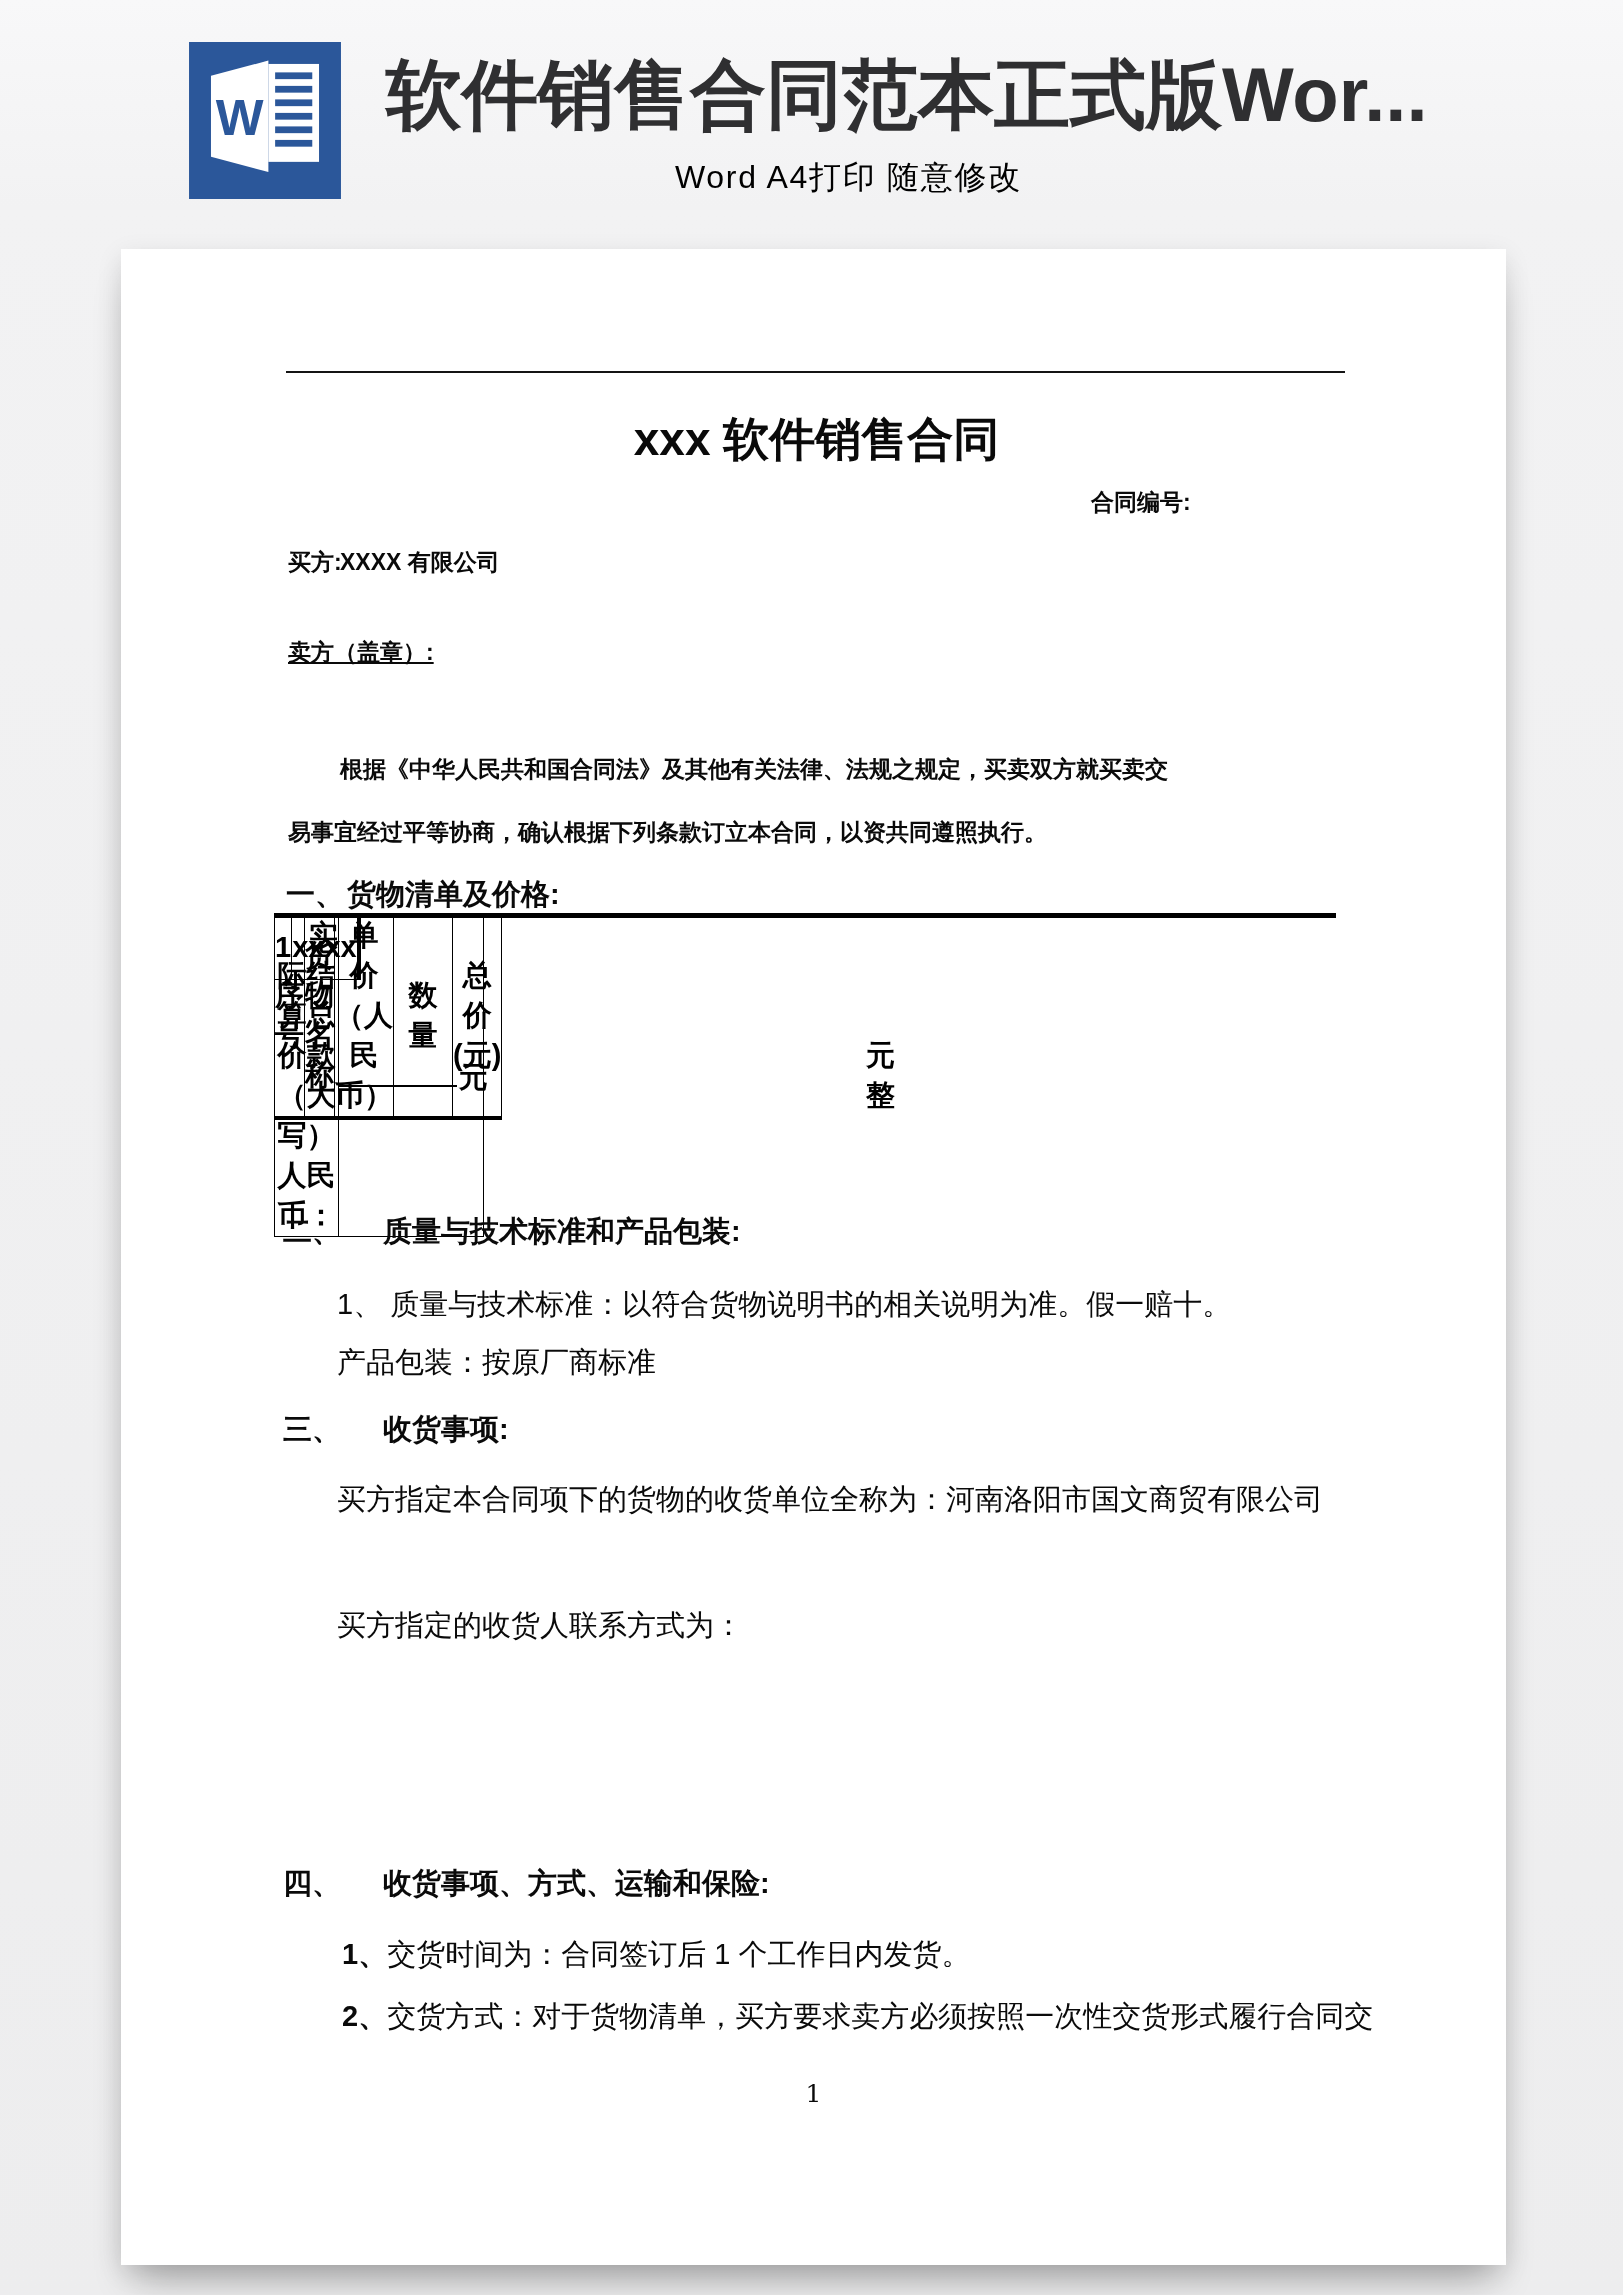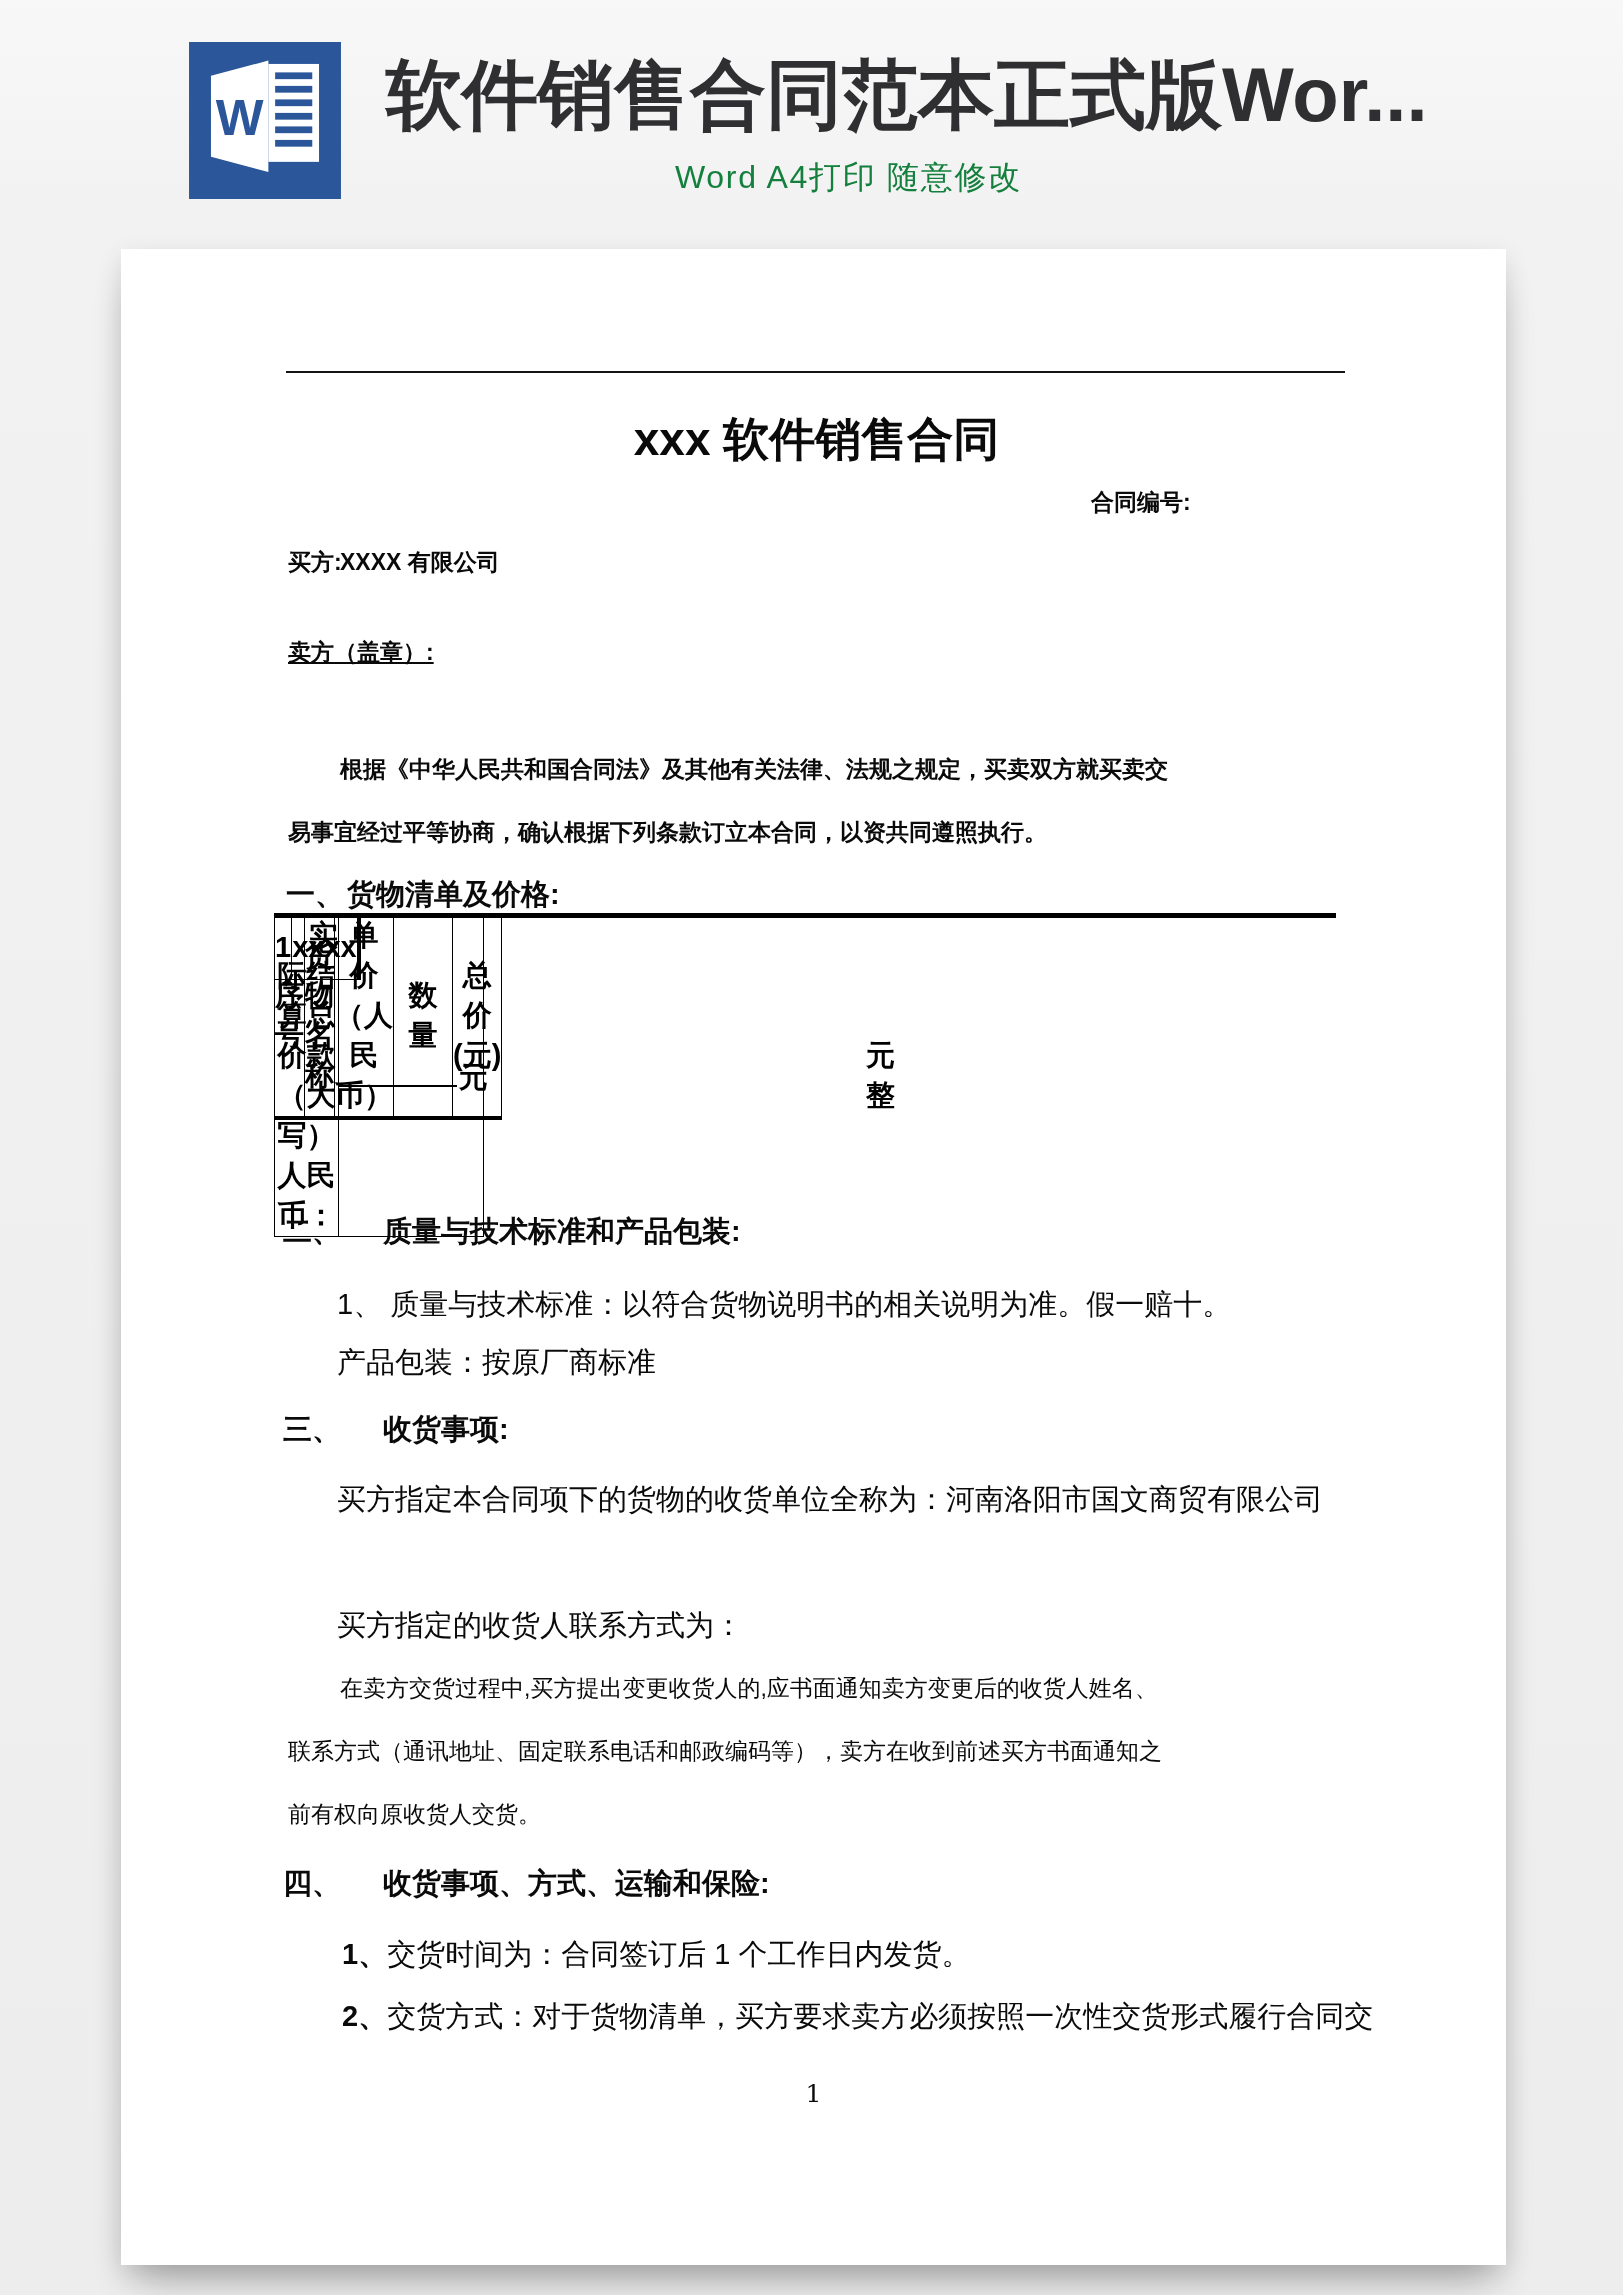--- a/index.html
+++ b/index.html
@@ -12,21 +12,21 @@
 
   
   .word-icon { position:absolute; left:189px; top:42px; width:152px; height:157px; }
   .file-title {
     position:absolute; left:386px; top:52px; width:1100px;
     font-size:76px; font-weight:700; color:#2f2f31; line-height:85px;
     letter-spacing:0px; white-space:nowrap;
   }
   .file-subtitle {
     position:absolute; left:675px; top:157px;
-    font-size:32px; color:#15803d; line-height:41px; letter-spacing:1.7px;
+    font-size:32px; color:#000000; line-height:41px; letter-spacing:1.7px;
     white-space:nowrap;
   }
 
   
   .sheet {
     position:absolute; left:121px; top:249px; width:1385px; height:2016px;
     background:#ffffff;
     box-shadow:0 6.8px 24px rgba(0,0,0,.10), 0 25px 38px -12.7px rgba(0,0,0,.30);
   }
   .sheet * { position:absolute; }
@@ -176,25 +176,20 @@
     </div>
     <div class="it s2i1 pad58">1、 质量与技术标准：以符合货物说明书的相关说明为准。假一赔十。</div>
     <div class="it s2i2 pad58">产品包装：按原厂商标准</div>
 
     <div class="heading h3">
       <span class="no w-lg">三、</span><span>收货事项:</span>
     </div>
     <div class="it s3l1 pad58">买方指定本合同项下的货物的收货单位全称为：河南洛阳市国文商贸有限公司</div>
     <div class="it s3l3 pad58">买方指定的收货人联系方式为：</div>
 
-    <div class="para s3p" style="top:1408px">
-      <div class="ln indent">在卖方交货过程中,买方提出变更收货人的,应书面通知卖方变更后的收货人姓名、</div>
-      <div class="ln">联系方式（通讯地址、固定联系电话和邮政编码等），卖方在收到前述买方书面通知之</div>
-      <div class="ln">前有权向原收货人交货。</div>
-    </div>
 
     <div class="heading h4">
       <span class="no w-lg">四、</span><span>收货事项、方式、运输和保险:</span>
     </div>
     <div class="it s4i1 pad64">
       <span class="num">1、</span><span>交货时间为：合同签订后 1 个工作日内发货。</span>
     </div>
     <div class="it s4i2 pad64">
       <span class="num">2、</span><span>交货方式：对于货物清单，买方要求卖方必须按照一次性交货形式履行合同交</span>
     </div>

